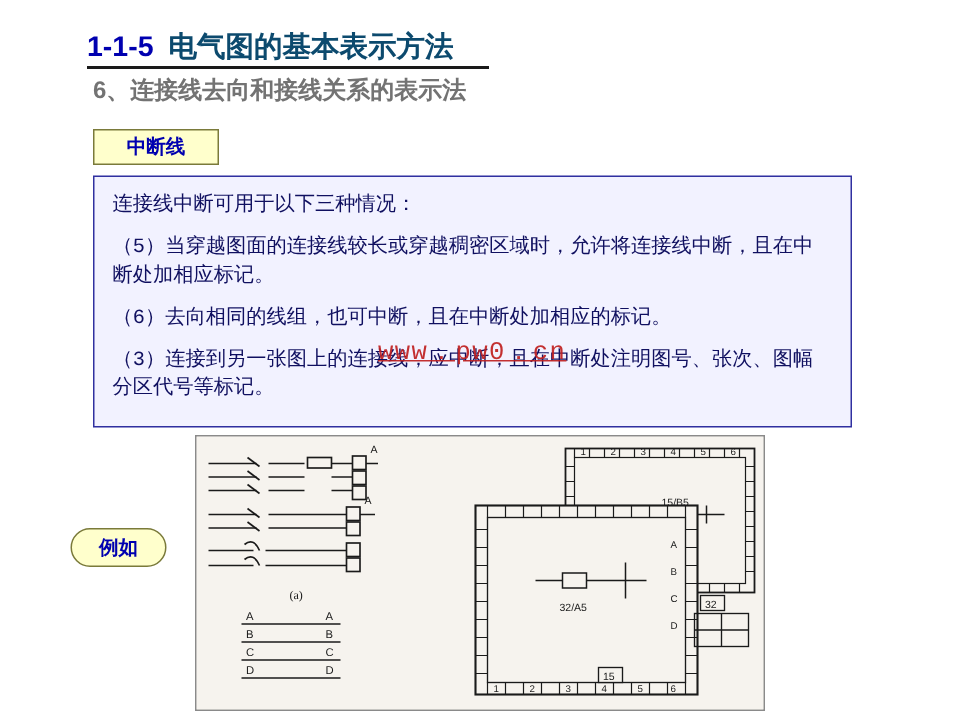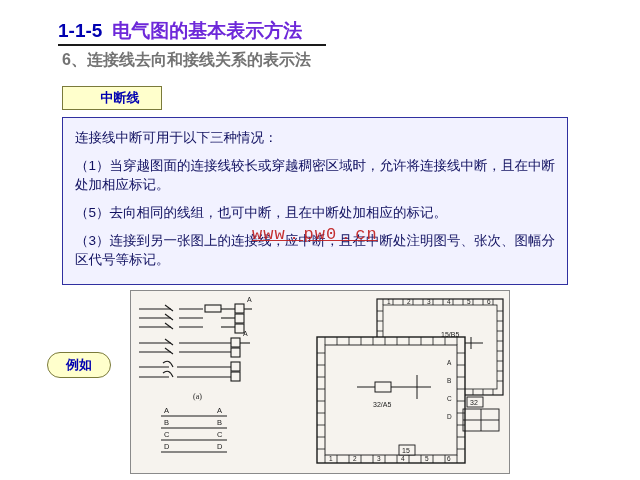--- a/index.html
+++ b/index.html
@@ -28,21 +28,21 @@
     align-items: baseline;
     gap: 10px;
   }
   .title-num {
     color: #0000b0;
     font-weight: bold;
     font-size: 19px;
     letter-spacing: 0px;
   }
   .title-text {
-    color: #6d28d9;
+    color: #0c4a6e;
     font-weight: bold;
     font-size: 19px;
   }
   .title-underline {
     position: absolute;
     left: 58px;
     top: 44px;
     width: 268px;
     height: 2px;
     background: #1a1a1a;
@@ -64,21 +64,20 @@
     font-size: 13px;
     display: flex;
     align-items: center;
     justify-content: center;
   }
   #tag-interrupt {
     left: 62px;
     top: 86px;
     width: 82px;
     height: 22px;
-    padding-left: 16px;
   }
   #tag-example {
     left: 47px;
     top: 352px;
     width: 62px;
     height: 24px;
     border-radius: 13px;
   }
   .text-panel {
     position: absolute;
@@ -91,20 +90,21 @@
     box-sizing: border-box;
   }
   .panel-inner {
     padding: 10px 12px 0 12px;
   }
   .p-line {
     color: #101060;
     font-size: 13.5px;
     line-height: 19px;
     margin-bottom: 9px;
+    font-family: Liberation Mono, monospace;
   }
   .p-line.indent {
     text-indent: 0;
   }
   .watermark {
     position: absolute;
     left: 252px;
     top: 222px;
     color: #c02020;
     font-size: 17px;
@@ -138,22 +138,22 @@
   </div>
   <div class="title-underline"></div>
 
   <div class="subtitle">6、连接线去向和接线关系的表示法</div>
 
   <div class="tag-box" id="tag-interrupt">中断线</div>
 
   <div class="text-panel">
     <div class="panel-inner">
       <div class="p-line">连接线中断可用于以下三种情况：</div>
-      <div class="p-line indent">（1）当穿越图面的连接线较长或穿越稠密区域时，允许将连接线中断，且在中断处加相应标记。</div>
-      <div class="p-line indent">（5）去向相同的线组，也可中断，且在中断处加相应的标记。</div>
+      <div class="p-line indent">（5）当穿越图面的连接线较长或穿越稠密区域时，允许将连接线中断，且在中断处加相应标记。</div>
+      <div class="p-line indent">（6）去向相同的线组，也可中断，且在中断处加相应的标记。</div>
       <div class="p-line indent">（3）连接到另一张图上的连接线，应中断，且在中断处注明图号、张次、图幅分区代号等标记。</div>
     </div>
   </div>
 
   <div class="watermark">www．pw0．cn</div>
 
   <div class="tag-box" id="tag-example">例如</div>
 
   <div class="figure">
     <svg class="fig-svg" width="378" height="182" viewBox="0 0 378 182" xmlns="http://www.w3.org/2000/svg">

